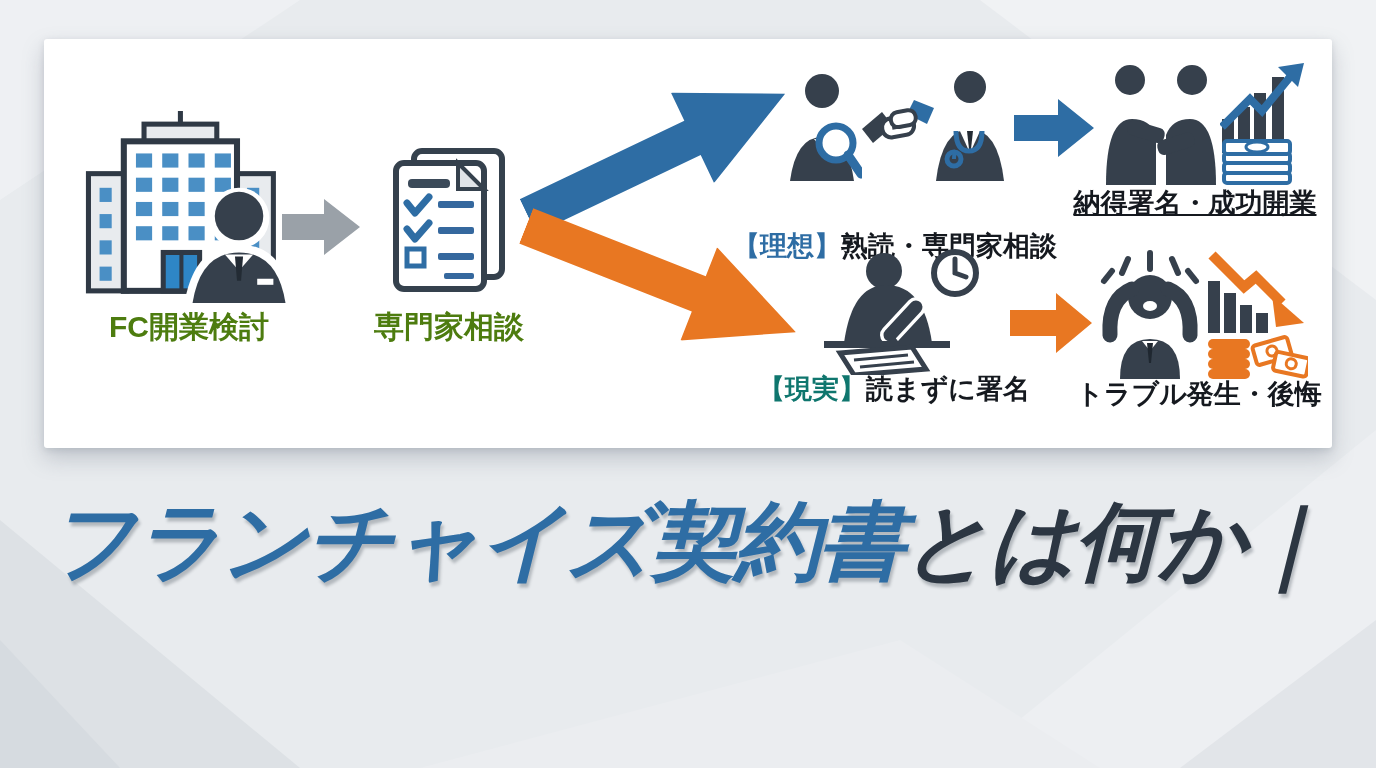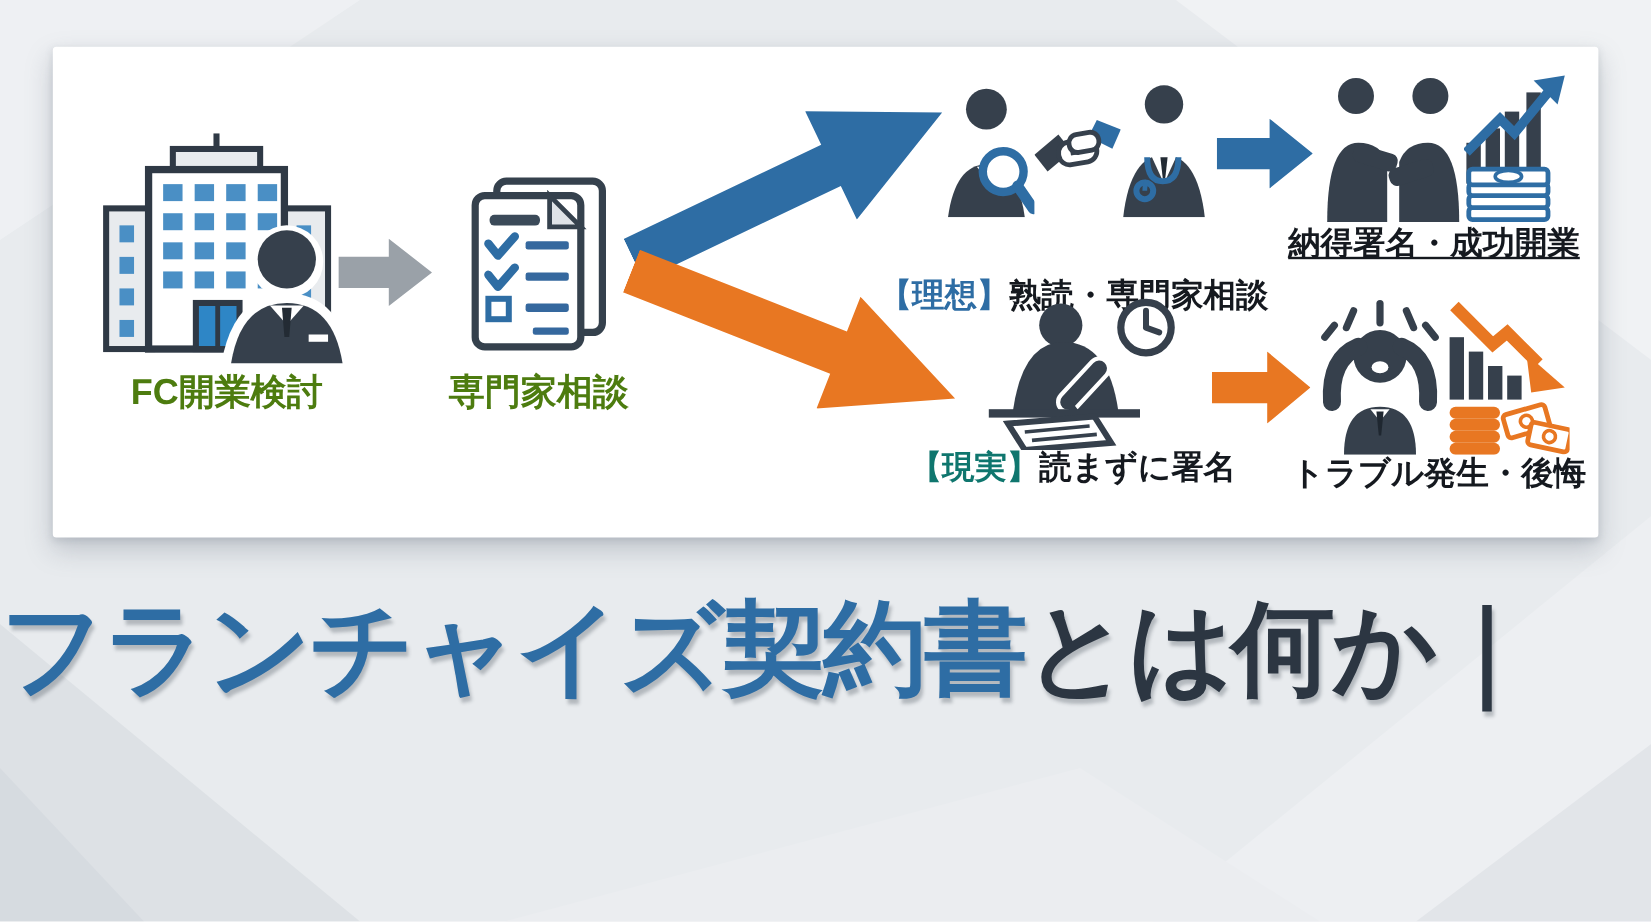--- a/index.html
+++ b/index.html
@@ -35,24 +35,25 @@
   
   .diag{
     position:absolute;
     clip-path:polygon(0 31%,64% 31%,64% 0,100% 50%,64% 100%,64% 69%,0 69%);
   }
   .diag-blue{left:470px;top:66px;width:285px;height:100px;background:#2e6da4;transform:rotate(-25.5deg);}
   .diag-orange{left:472px;top:190px;width:290px;height:100px;background:#e87722;transform:rotate(21.5deg);}
 
   
   .title-line{
-    position:absolute;left:0;width:1376px;
+    position:absolute;left:0;width:1376px;text-align:center;
     font-weight:bold;font-size:86px;line-height:1.15;letter-spacing:-2px;
     color:#2c3642;white-space:nowrap;
     text-shadow:2px 4px 3px rgba(44,54,66,.28);
+    font-style:italic;
   }
   #title-line-1{top:492px;}
   #title-line-2{top:612px;}
 </style>
 </head>
 <body>
 
 <div id="page">
 
   <svg id="bg-facets" viewBox="0 0 1376 768" aria-hidden="true">

